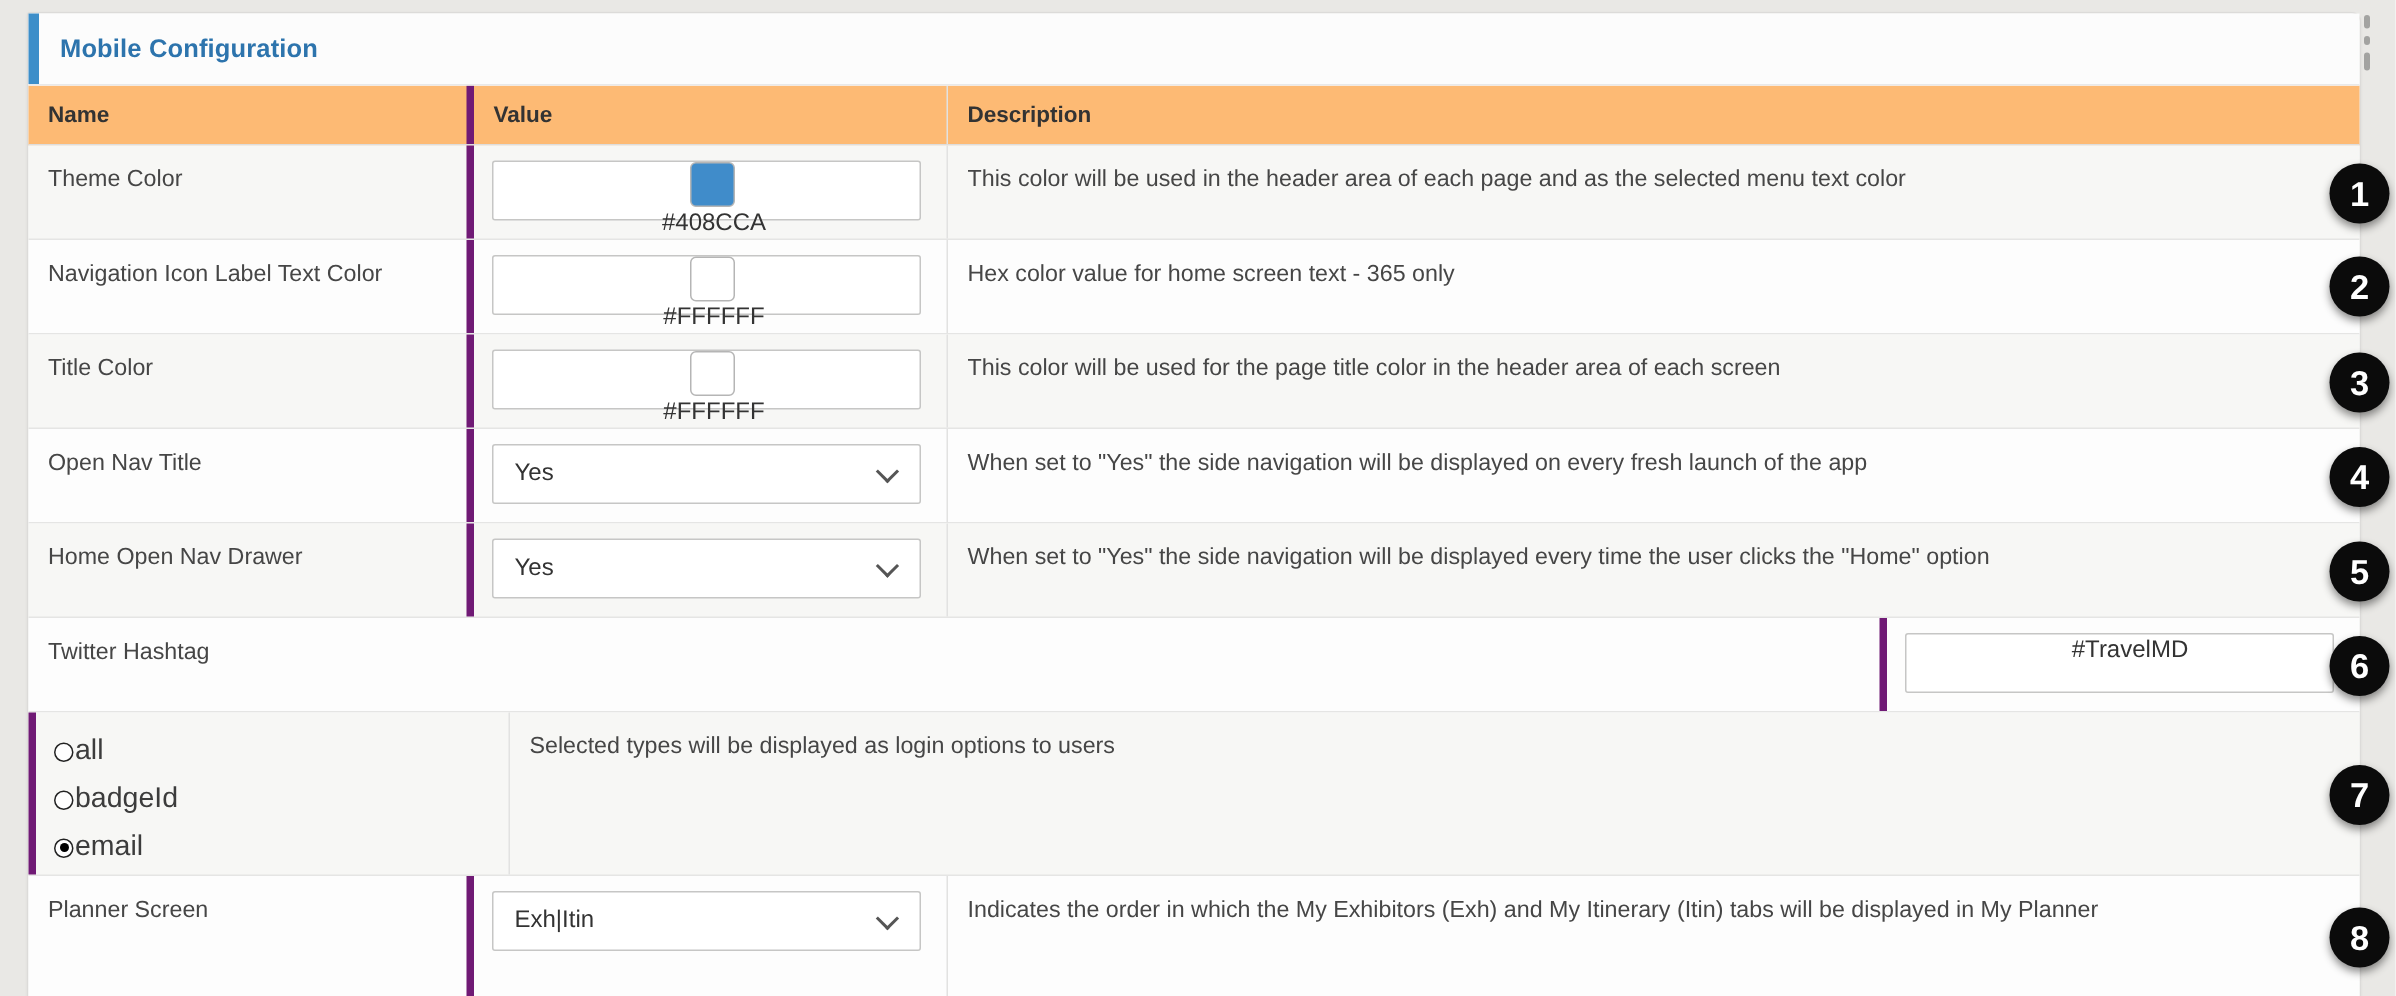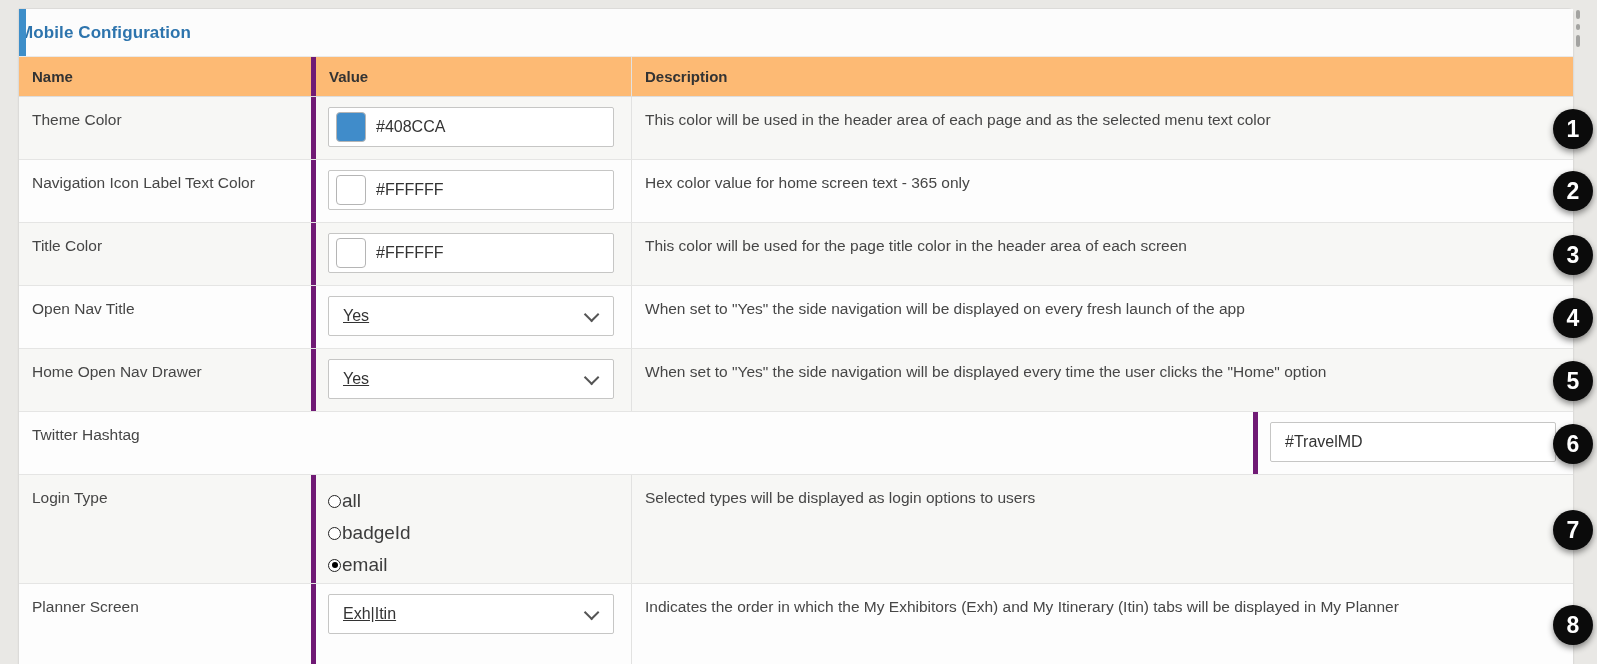--- a/index.html
+++ b/index.html
@@ -21,21 +21,21 @@
     position:relative; height:48px;
     background:#fcfcfc;
     display:flex; align-items:center;
     border-bottom:1px solid #e9e9e9;
   }
   .accent-bar {
     position:absolute; left:0; top:0; bottom:0; width:7px;
     background:#3d8ec9;
   }
   .panel-title {
-    font-size:17px; font-weight:bold; color:#2d74ad;
+    margin-left:21px; font-size:17px; font-weight:bold; color:#2d74ad;
     letter-spacing:0.1px;
   }
   .thead {
     display:flex; height:40px;
     background:#fdba74;
     border-bottom:1px solid #dddddd;
     font-weight:bold; color:#333; font-size:15px;
   }
   .thead .th { display:flex; align-items:center; padding-left:13px; }
   .col-name { width:292px; flex:0 0 292px; }
@@ -50,29 +50,29 @@
   .trow.last { height:90px; border-bottom:none; }
   .cell { padding:13px 14px 0 13px; font-size:15.5px; color:#464646; line-height:1.35; }
   .cell.val { padding:10px 0 0 12px; }
   .widget {
     width:286px; height:40px; background:#ffffff;
     border:1px solid #c6c6c5; border-radius:2px;
     display:flex; align-items:center;
     font-size:16px; color:#333;
     cursor:pointer;
   }
-  .widget.textinput { cursor:text; }
+  .widget.textinput { cursor:text;flex-direction:column; }
   .swatch {
     width:30px; height:30px; margin-left:7px;
     border:1px solid #b5b5b5; border-radius:4px;
     flex:0 0 30px;
   }
   .widget .wtext { margin-left:10px; white-space:nowrap; }
   .widget.plain .wtext { margin-left:14px; }
-  .select-box { justify-content:space-between; padding-right:18px;text-decoration:underline; }
+  .select-box { justify-content:space-between; padding-right:18px; }
   .select-box .wtext { margin-left:14px; }
   .chevron-down-icon {
     width:11px; height:11px;
     border-right:2px solid #555; border-bottom:2px solid #555;
     transform:rotate(45deg) translateY(-3px);
   }
   .radio-group { padding-top:6px; }
   .radio-option {
     display:flex; align-items:center; height:32px; cursor:pointer;
     font-size:19px; color:#3c3c3c;
@@ -178,21 +178,20 @@
   <div class="trow">
     <div class="cell col-name">Twitter Hashtag</div>
     <div class="cell val col-value">
       <div class="widget plain textinput">
         <span class="wtext">#TravelMD</span>
       </div>
     </div>
   </div>
 
   <div class="trow alt tall">
-    <div class="cell col-name">Login Type</div>
     <div class="cell val col-value radio-group">
       <div class="radio-option">
         <span class="radio-icon"></span>
         <span>all</span>
       </div>
       <div class="radio-option">
         <span class="radio-icon"></span>
         <span>badgeId</span>
       </div>
       <div class="radio-option">

